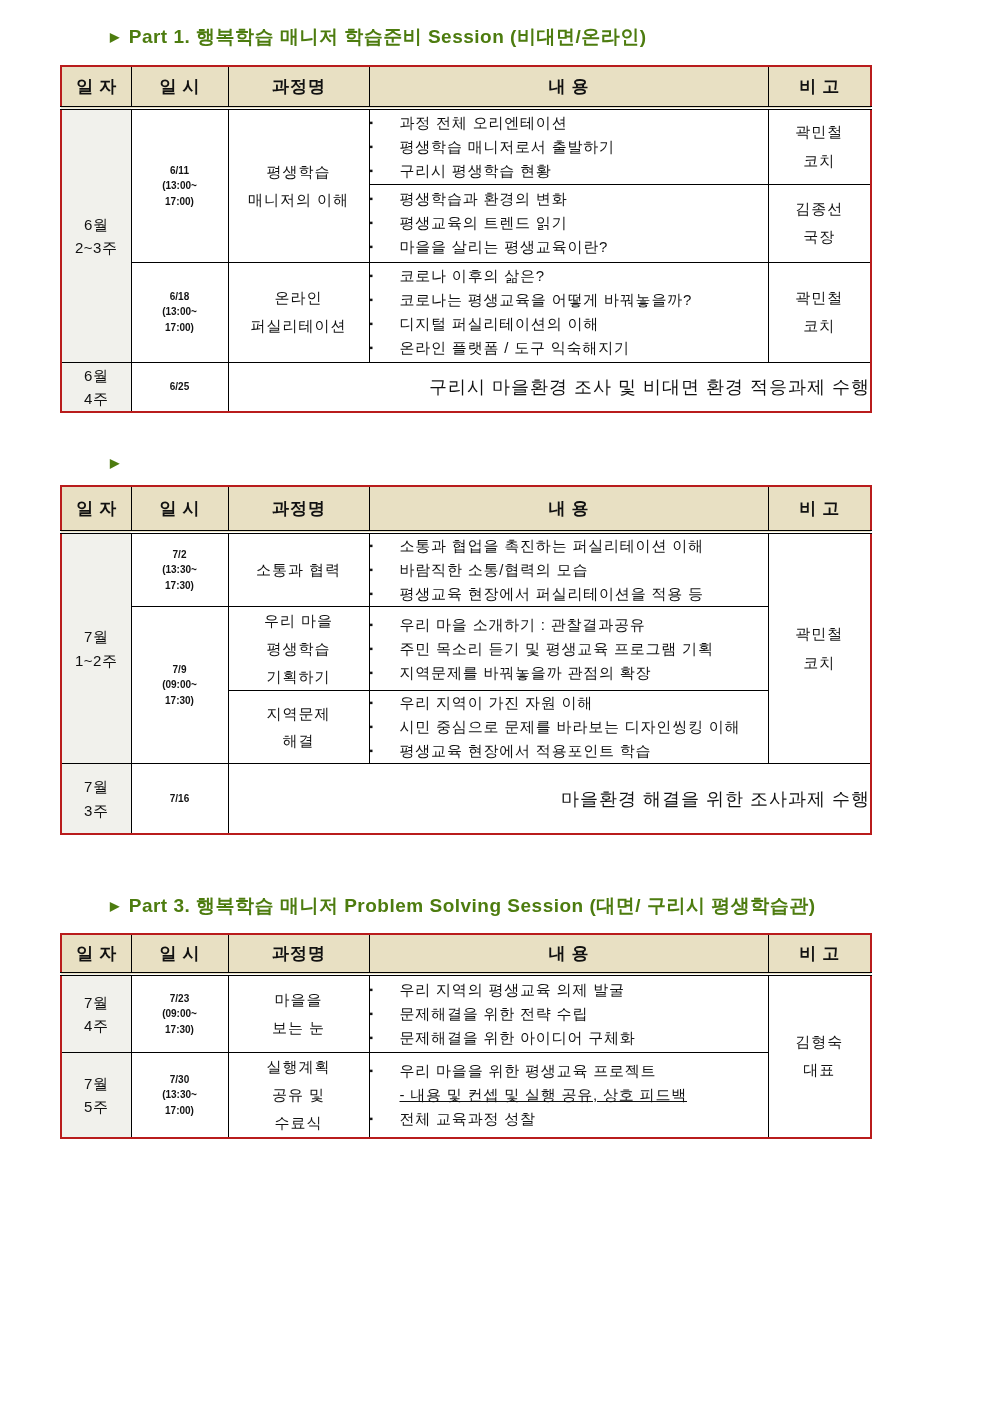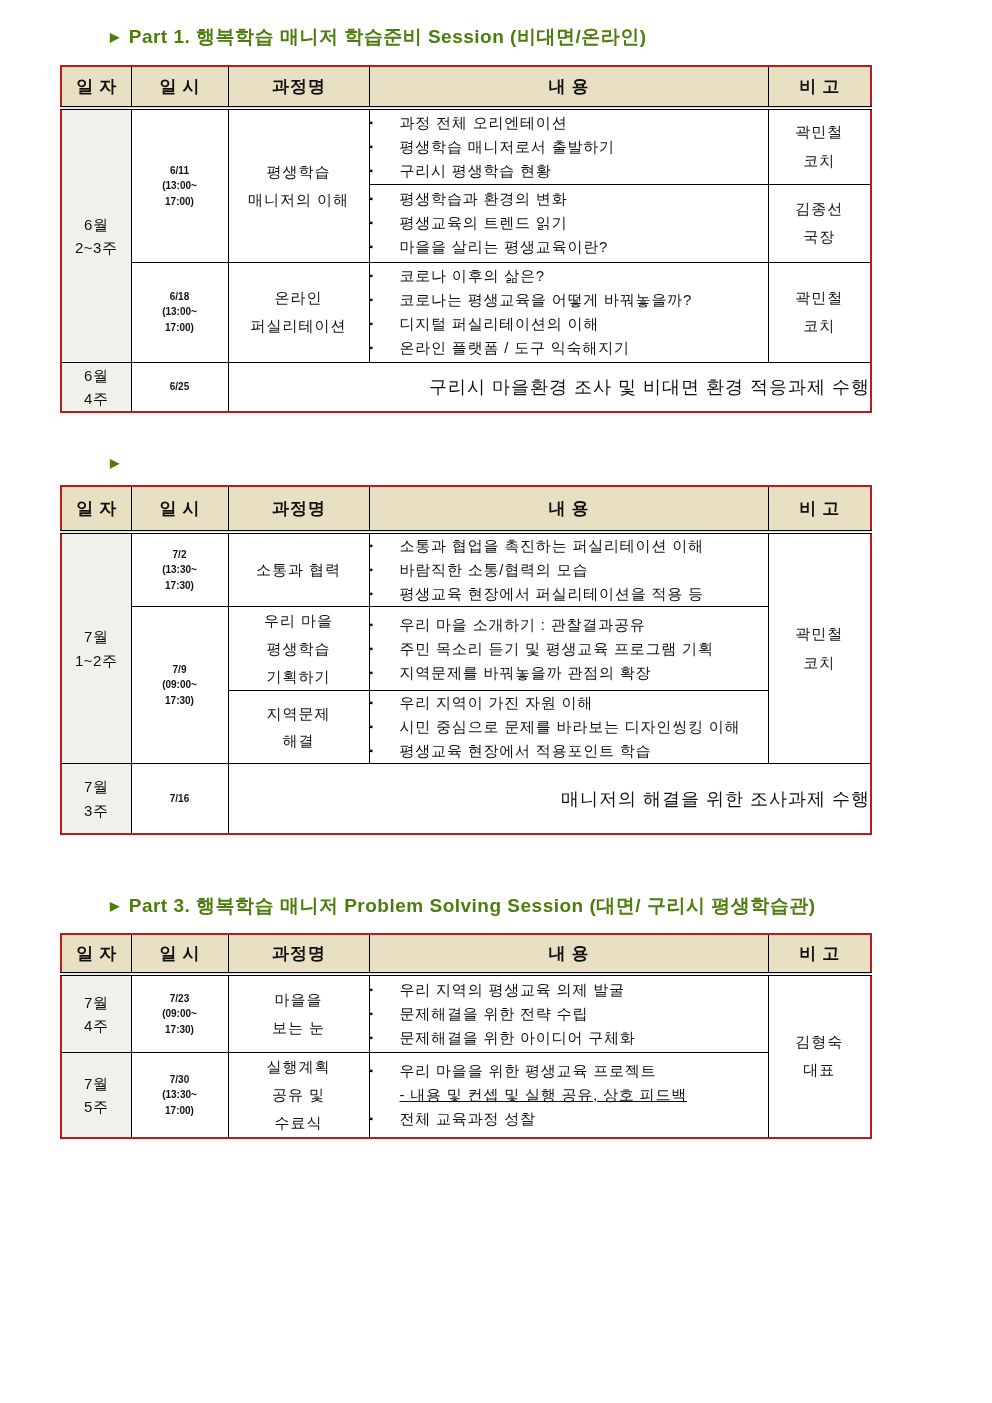--- a/index.html
+++ b/index.html
@@ -239,21 +239,21 @@
         <div class="bullet-line">
               <span class="sq"></span>
               <span>평생교육 현장에서 적용포인트 학습</span>
             </div>
       </td>
     </tr>
     <tr class="h70">
       <td class="week">7월
 3주</td>
       <td class="time">7/16</td>
-      <td class="task" colspan="3">매니저의 해결을 위한 조사과제 수행</td>
+      <td class="task" colspan="3">마을환경 해결을 위한 조사과제 수행</td>
     </tr>
   </tbody>
     </table>
 
   <div class="part-heading mt-p3">
     <span class="tri"></span>
     <span>Part 3. 행복학습 매니저 Problem Solving Session (대면/ 구리시 평생학습관)</span>
   </div>
 
   <table class="sched mt-t3">

